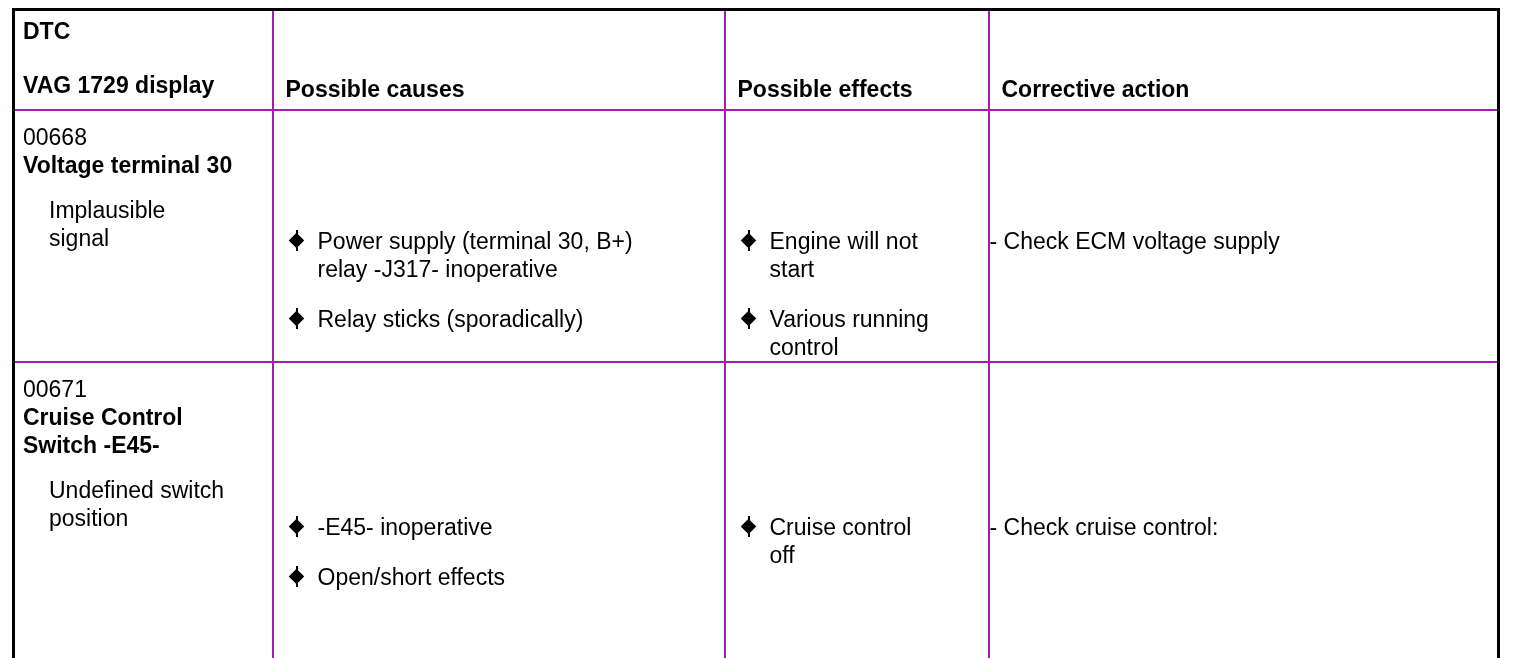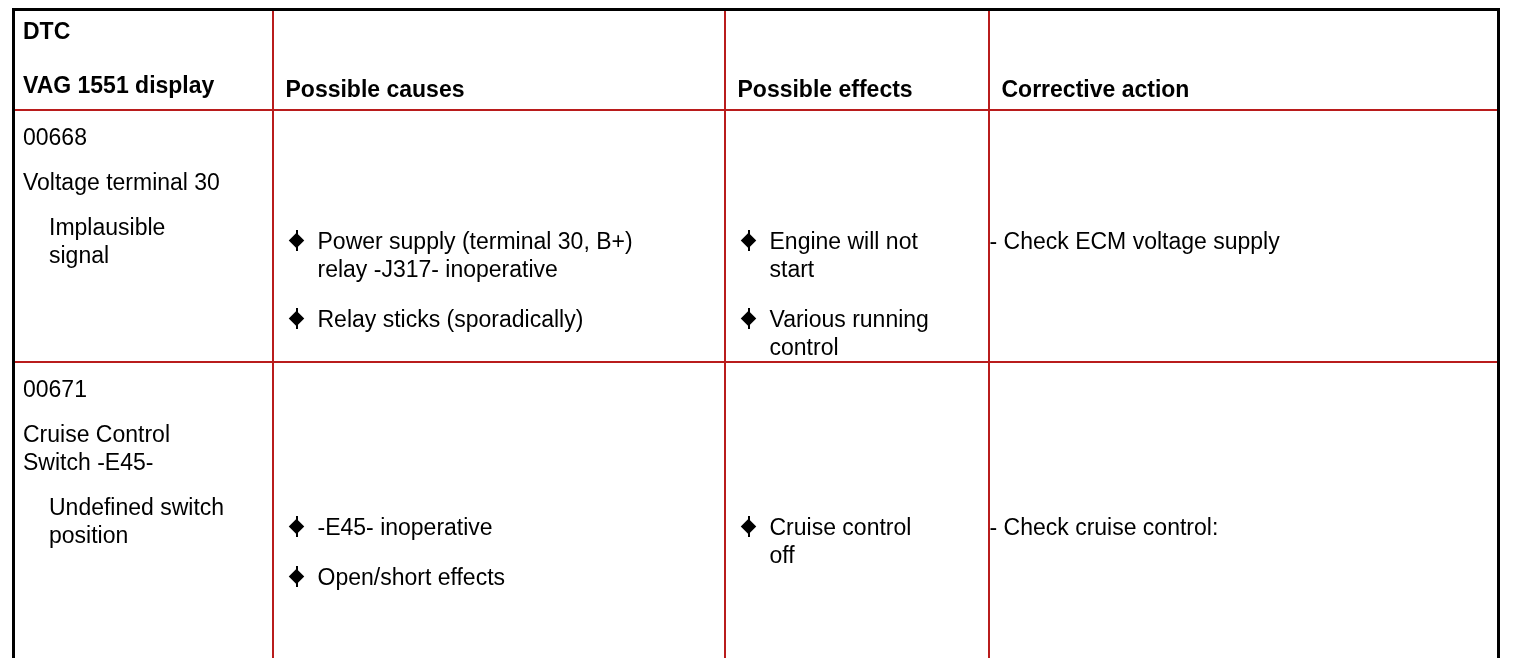--- a/index.html
+++ b/index.html
@@ -19,41 +19,41 @@
     width: 1485px;
     border-collapse: collapse;
     table-layout: fixed;
     border: 3px solid #000;
   }
   col.c1 { width: 259px; }
   col.c2 { width: 452px; }
   col.c3 { width: 264px; }
   col.c4 { width: 510px; }
   th, td {
-    border: 2px solid #b91c1c;
+    border: 2px solid #a21caf;
     padding: 0;
     vertical-align: top;
     text-align: left;
     font-weight: normal;
   }
   tr.header-row { height: 100px; }
   tr.row-1 { height: 216px; }
   tr.row-2 { height: 308px; }
   th { font-weight: bold; }
   .hwrap {
     display: flex;
     flex-direction: column;
     justify-content: space-between;
     height: 94px;
     padding: 6px 8px 6px 8px;
   }
   th.vbottom { vertical-align: bottom; }
   th.vbottom .hbot { padding: 0 0 6px 12px; margin-top: 28px; }
   td.dtc-cell { padding: 12px 8px 0 8px; }
-  .dtc-name { margin-top: 17px; max-width: 218px; }
+  .dtc-name { max-width: 218px; font-weight: bold; }
   .dtc-detail { margin-top: 17px; margin-left: 26px; }
   .detail-r1 { max-width: 155px; }
   .detail-r2 { max-width: 195px; }
   td.causes-cell, td.effects-cell { padding-left: 16px; }
   td.action-cell { padding-right: 8px; }
   td.pad-r1 { padding-top: 116px; }
   td.pad-r2 { padding-top: 150px; }
   .li { display: flex; margin-bottom: 22px; }
   .li:last-child { margin-bottom: 0; }
   .bullet {
@@ -89,21 +89,21 @@
     <col class="c1">
       <col class="c2">
       <col class="c3">
       <col class="c4">
   </colgroup>
   <thead>
     <tr class="header-row">
       <th>
         <div class="hwrap">
           <div>DTC</div>
-          <div>VAG 1551 display</div>
+          <div>VAG 1729 display</div>
         </div>
       </th>
       <th class="vbottom">
         <div class="hbot">Possible causes</div>
       </th>
       <th class="vbottom">
         <div class="hbot">Possible effects</div>
       </th>
       <th class="vbottom">
         <div class="hbot">Corrective action</div>

